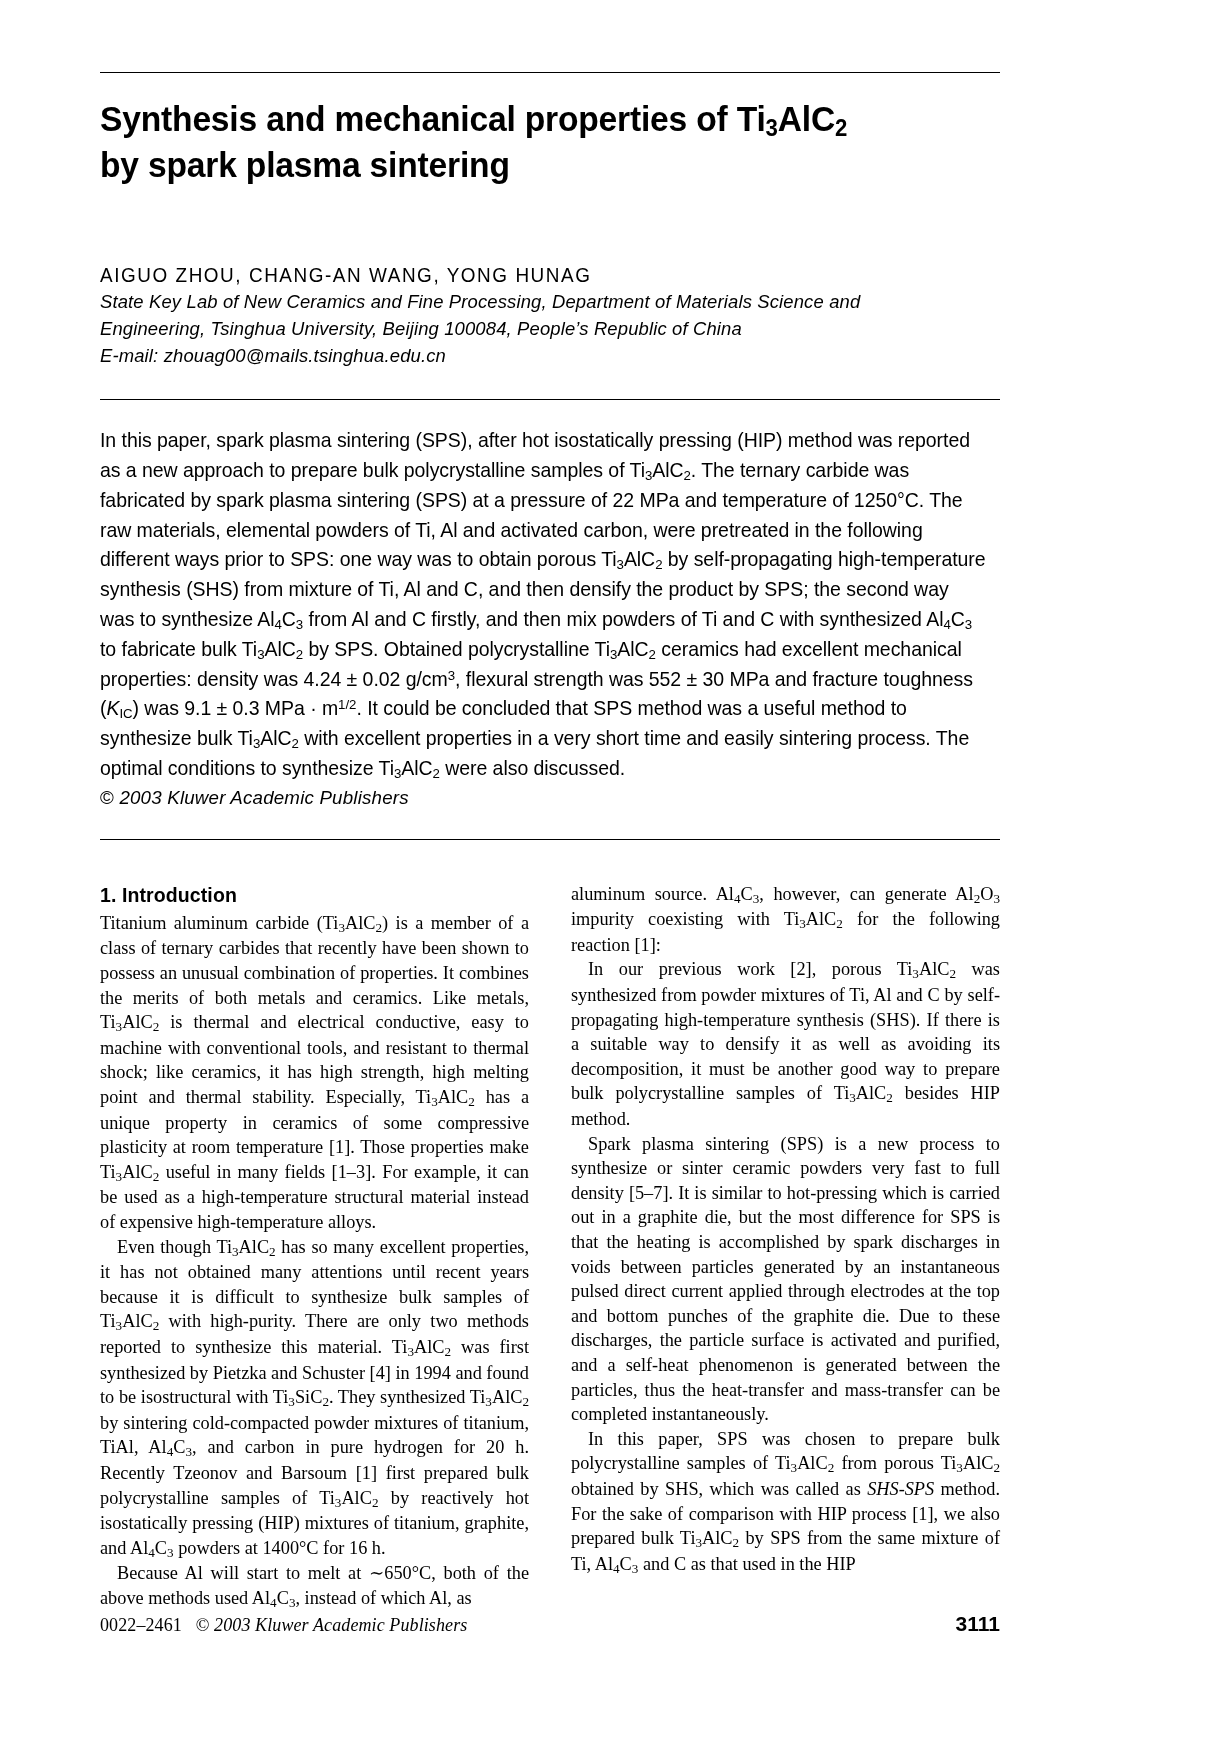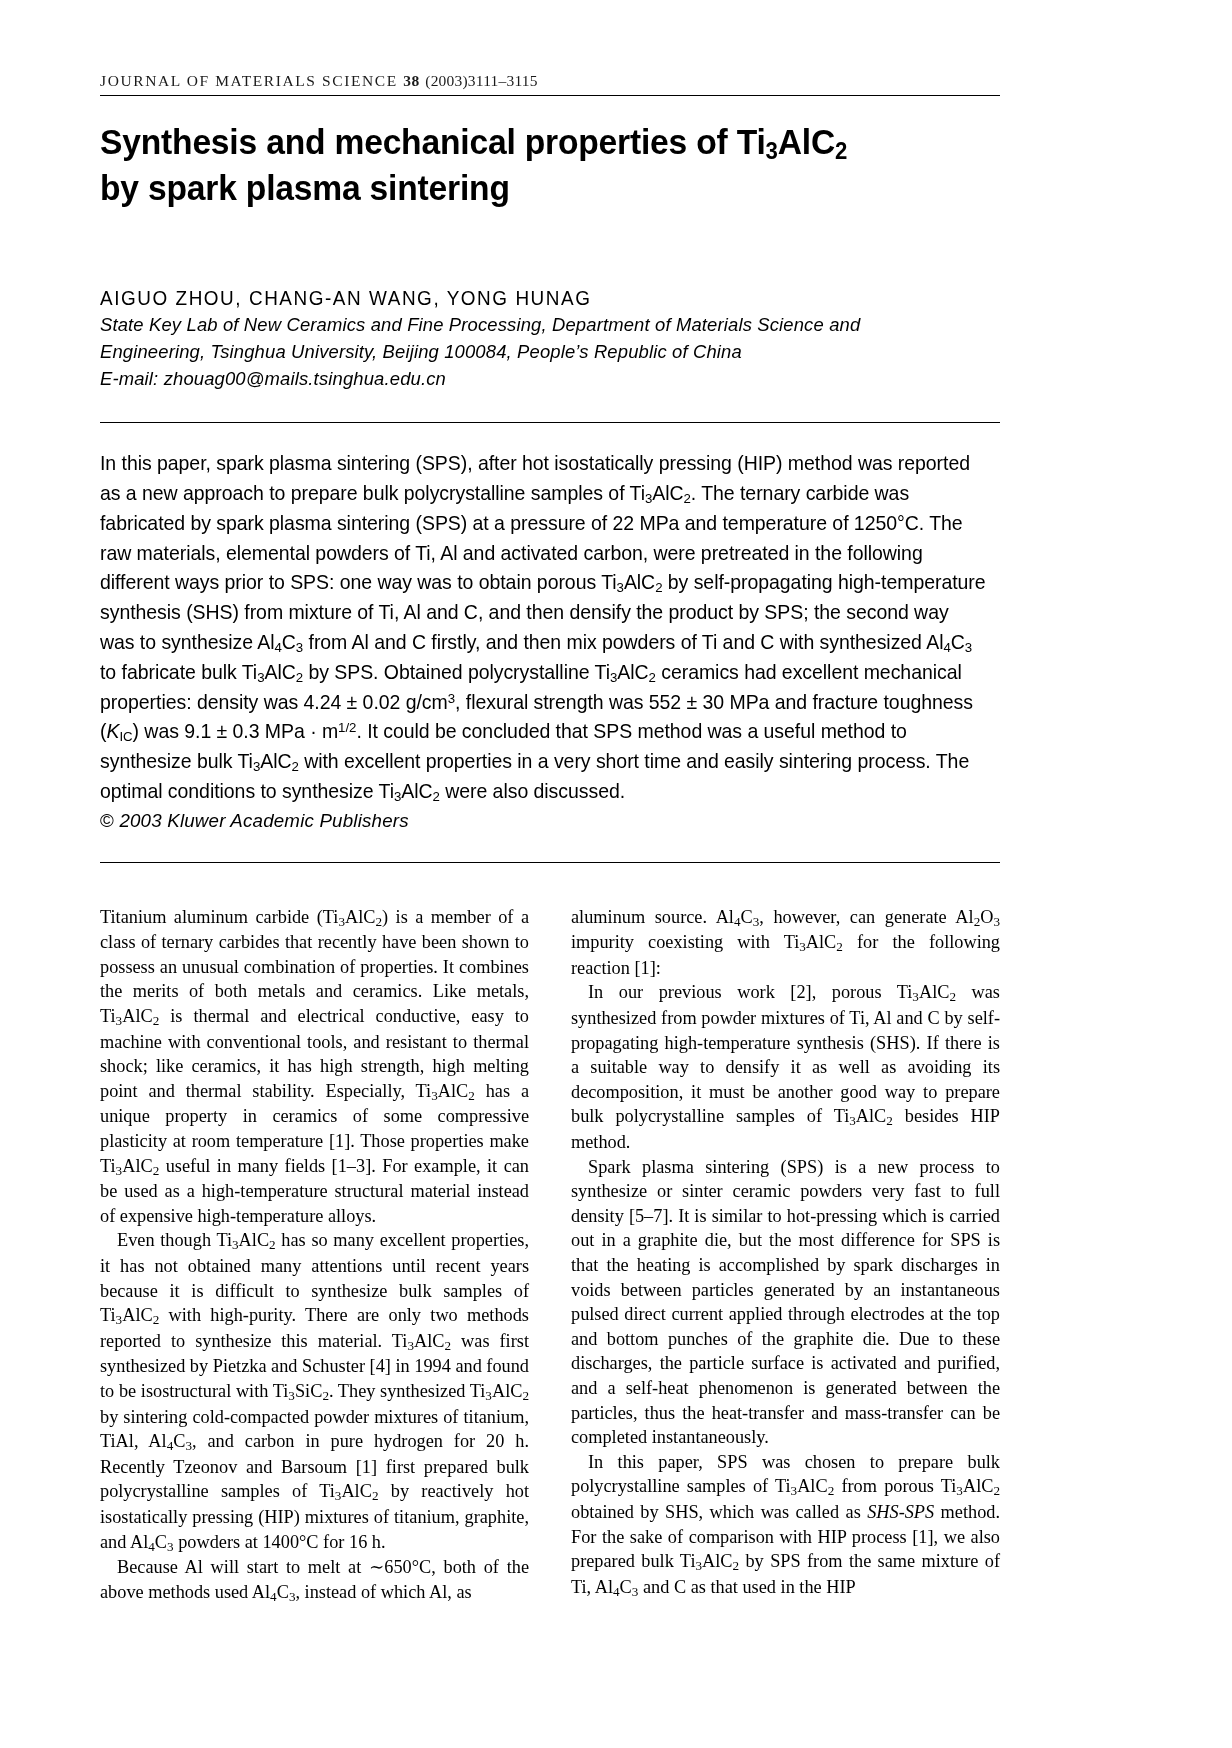--- a/index.html
+++ b/index.html
@@ -172,25 +172,20 @@
     font-size: 21px;
   }
 </style>
 </head>
 <body>
 
 <div class="page">
 
   <div class="content">
 
-    <div class="runhead">
-      <span>JOURNAL OF MATERIALS SCIENCE</span>
-      <span class="vol">38</span>
-      <span class="pages">(2003)</span><span class="pages">3111–3115</span>
-    </div>
     <div class="rule-top"></div>
 
     <h1 class="title">
       <span><span>Synthesis and mechanical properties of Ti</span><sub>3</sub><span>AlC</span><sub>2</sub></span><br>
       <span>by spark plasma sintering</span>
     </h1>
 
     <div class="authors-block">
       <div class="authors">AIGUO ZHOU, CHANG-AN WANG, YONG HUNAG</div>
       <div class="affil">State Key Lab of New Ceramics and Fine Processing, Department of Materials Science and</div>
@@ -201,20 +196,21 @@
     <div class="rule-abs-top"></div>
     <div class="abstract">
       <span>In this paper, spark plasma sintering (SPS), after hot isostatically pressing (HIP) method was reported as a new approach to prepare bulk polycrystalline samples of Ti</span><sub>3</sub><span>AlC</span><sub>2</sub><span>. The ternary carbide was fabricated by spark plasma sintering (SPS) at a pressure of 22 MPa and temperature of 1250</span><span>°</span><span>C. The raw materials, elemental powders of Ti, Al and activated carbon, were pretreated in the following different ways prior to SPS: one way was to obtain porous Ti</span><sub>3</sub><span>AlC</span><sub>2</sub><span> by self-propagating high-temperature synthesis (SHS) from mixture of Ti, Al and C, and then densify the product by SPS; the second way was to synthesize Al</span><sub>4</sub><span>C</span><sub>3</sub><span> from Al and C firstly, and then mix powders of Ti and C with synthesized Al</span><sub>4</sub><span>C</span><sub>3</sub><span> to fabricate bulk Ti</span><sub>3</sub><span>AlC</span><sub>2</sub><span> by SPS. Obtained polycrystalline Ti</span><sub>3</sub><span>AlC</span><sub>2</sub><span> ceramics had excellent mechanical properties: density was 4.24 ± 0.02 g/cm</span><sup>3</sup><span>, flexural strength was 552 ± 30 MPa and fracture toughness (</span><i>K</i><sub>IC</sub><span>) was 9.1 ± 0.3 MPa · m</span><sup>1/2</sup><span>. It could be concluded that SPS method was a useful method to synthesize bulk Ti</span><sub>3</sub><span>AlC</span><sub>2</sub><span> with excellent properties in a very short time and easily sintering process. The optimal conditions to synthesize Ti</span><sub>3</sub><span>AlC</span><sub>2</sub><span> were also discussed.</span>
       <div class="copyline"><span class="cmark">©</span> <span>2003 Kluwer Academic Publishers</span></div>
     </div>
     <div class="rule-abs-bot"></div>
 
     <div class="columns">
 
       <div class="col">
+        <h2 class="sec">1. Introduction</h2>
 
         <p class="noindent"><span>Titanium aluminum carbide (Ti</span><sub>3</sub><span>AlC</span><sub>2</sub><span>) is a member of a class of ternary carbides that recently have been shown to possess an unusual combination of properties. It combines the merits of both metals and ceramics. Like metals, Ti</span><sub>3</sub><span>AlC</span><sub>2</sub><span> is thermal and electrical conductive, easy to machine with conventional tools, and resistant to thermal shock; like ceramics, it has high strength, high melting point and thermal stability. Especially, Ti</span><sub>3</sub><span>AlC</span><sub>2</sub><span> has a unique property in ceramics of some compressive plasticity at room temperature [1]. Those properties make Ti</span><sub>3</sub><span>AlC</span><sub>2</sub><span> useful in many fields [1–3]. For example, it can be used as a high-temperature structural material instead of expensive high-temperature alloys.</span></p>
 
         <p><span>Even though Ti</span><sub>3</sub><span>AlC</span><sub>2</sub><span> has so many excellent properties, it has not obtained many attentions until recent years because it is difficult to synthesize bulk samples of Ti</span><sub>3</sub><span>AlC</span><sub>2</sub><span> with high-purity. There are only two methods reported to synthesize this material. Ti</span><sub>3</sub><span>AlC</span><sub>2</sub><span> was first synthesized by Pietzka and Schuster [4] in 1994 and found to be isostructural with Ti</span><sub>3</sub><span>SiC</span><sub>2</sub><span>. They synthesized Ti</span><sub>3</sub><span>AlC</span><sub>2</sub><span> by sintering cold-compacted powder mixtures of titanium, TiAl, Al</span><sub>4</sub><span>C</span><sub>3</sub><span>, and carbon in pure hydrogen for 20 h. Recently Tzeonov and Barsoum [1] first prepared bulk polycrystalline samples of Ti</span><sub>3</sub><span>AlC</span><sub>2</sub><span> by reactively hot isostatically pressing (HIP) mixtures of titanium, graphite, and Al</span><sub>4</sub><span>C</span><sub>3</sub><span> powders at 1400</span><span>°</span><span>C for 16 h.</span></p>
 
         <p><span>Because Al will start to melt at ∼650</span><span>°</span><span>C, both of the above methods used Al</span><sub>4</sub><span>C</span><sub>3</sub><span>, instead of which Al, as</span></p>
       </div>
 
       <div class="col">
         <p class="noindent"><span>aluminum source. Al</span><sub>4</sub><span>C</span><sub>3</sub><span>, however, can generate Al</span><sub>2</sub><span>O</span><sub>3</sub><span> impurity coexisting with Ti</span><sub>3</sub><span>AlC</span><sub>2</sub><span> for the following reaction [1]:</span></p>
@@ -223,14 +219,22 @@
         <p class="noindent" style="text-indent:17px"><span>In our previous work [2], porous Ti</span><sub>3</sub><span>AlC</span><sub>2</sub><span> was synthesized from powder mixtures of Ti, Al and C by self-propagating high-temperature synthesis (SHS). If there is a suitable way to densify it as well as avoiding its decomposition, it must be another good way to prepare bulk polycrystalline samples of Ti</span><sub>3</sub><span>AlC</span><sub>2</sub><span> besides HIP method.</span></p>
 
         <p>Spark plasma sintering (SPS) is a new process to synthesize or sinter ceramic powders very fast to full density [5–7]. It is similar to hot-pressing which is carried out in a graphite die, but the most difference for SPS is that the heating is accomplished by spark discharges in voids between particles generated by an instantaneous pulsed direct current applied through electrodes at the top and bottom punches of the graphite die. Due to these discharges, the particle surface is activated and purified, and a self-heat phenomenon is generated between the particles, thus the heat-transfer and mass-transfer can be completed instantaneously.</p>
 
         <p><span>In this paper, SPS was chosen to prepare bulk polycrystalline samples of Ti</span><sub>3</sub><span>AlC</span><sub>2</sub><span> from porous Ti</span><sub>3</sub><span>AlC</span><sub>2</sub><span> obtained by SHS, which was called as </span><i>SHS-SPS</i><span> method. For the sake of comparison with HIP process [1], we also prepared bulk Ti</span><sub>3</sub><span>AlC</span><sub>2</sub><span> by SPS from the same mixture of Ti, Al</span><sub>4</sub><span>C</span><sub>3</sub><span> and C as that used in the HIP</span></p>
       </div>
 
     </div>
   </div>
 
+  <div class="footer">
+    <div class="left">
+      <span>0022–2461</span>&nbsp;&nbsp;
+      <span class="cmark">©</span>
+      <span class="pub">2003 Kluwer Academic Publishers</span>
+    </div>
+    <div class="pageno">3111</div>
+  </div>
 
 </div>
 
 </body></html>

